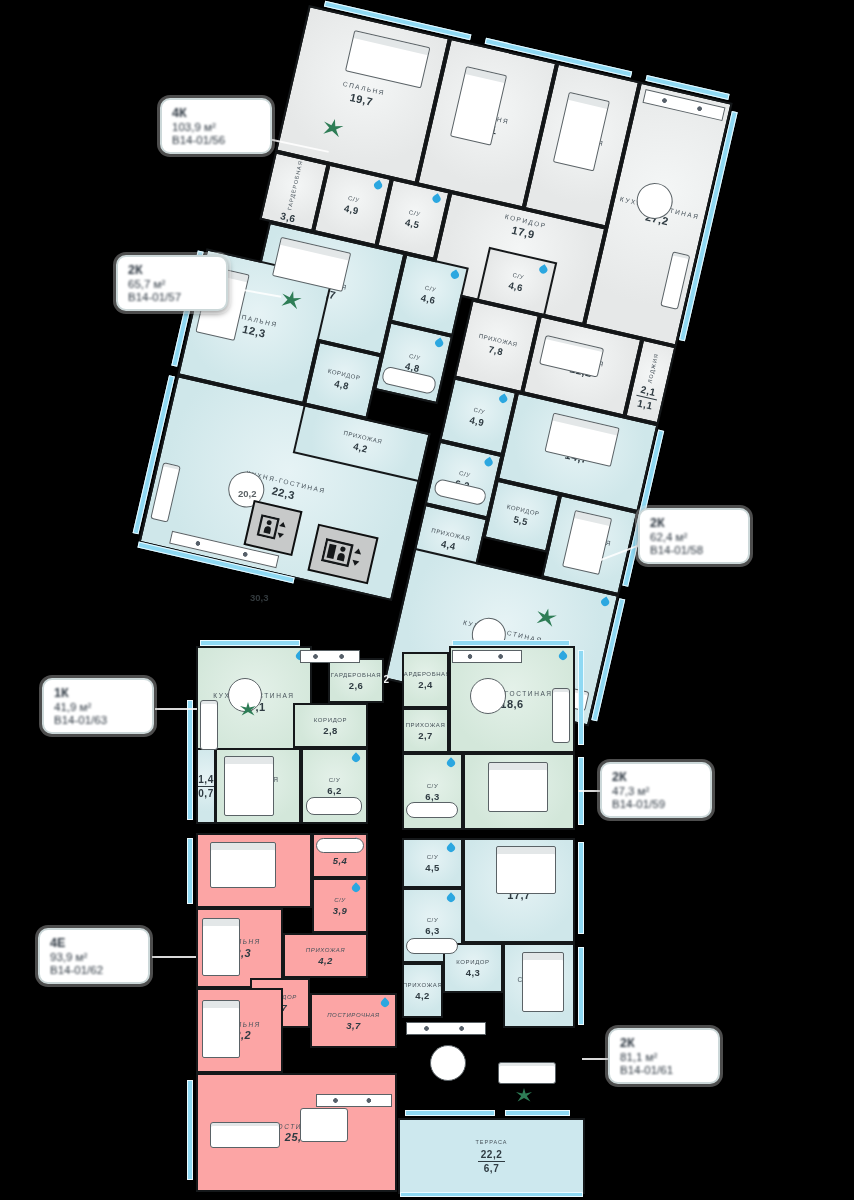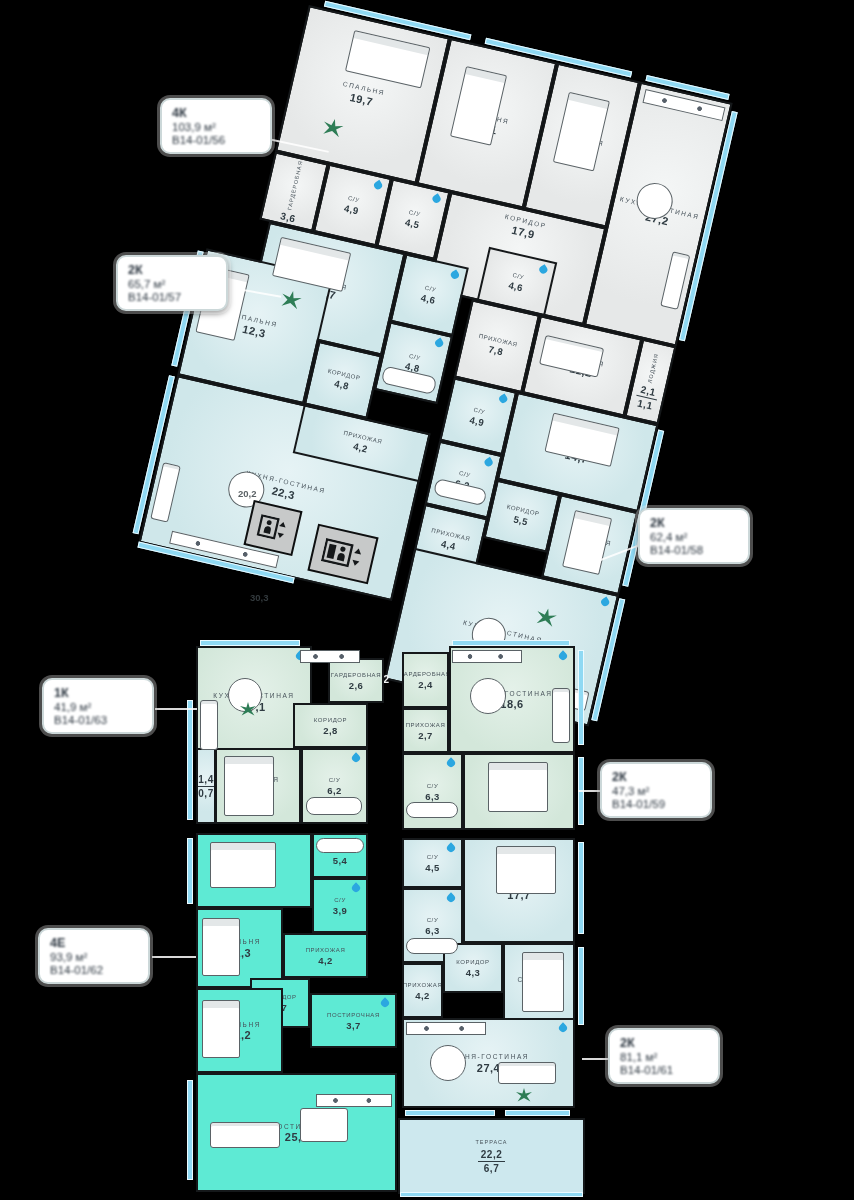--- a/index.html
+++ b/index.html
@@ -4,21 +4,21 @@
 <style>
   html,body{margin:0;padding:0;background:#000;}
   #stage{position:relative;width:854px;height:1200px;background:#000;overflow:hidden;
          font-family:"Liberation Sans", sans-serif;}
   
   .room{position:absolute;display:flex;flex-direction:column;align-items:center;justify-content:center;
         border:2px solid #15181a;box-sizing:border-box;text-align:center;overflow:hidden;}
   .g  {background:radial-gradient(circle at 50% 40%, #f4f6f6 0%, #e6e8e8 75%);}
   .t  {background:radial-gradient(circle at 50% 40%, #e6f3f5 0%, #cfe7ea 75%);}
   .gr {background:radial-gradient(circle at 50% 40%, #e4f1e9 0%, #d3e7da 75%);}
-  .w  {background:#5eead4;}
+  .w  {background:#fca5a5;font-style:italic;}
   .terr{background:#cde8ee;}
   .nm{font-size:6.5px;letter-spacing:1.6px;color:#47525a;line-height:1.5;}
   .ar{font-size:11px;font-weight:700;color:#2f3b42;letter-spacing:.5px;}
   .sm .nm{letter-spacing:.6px;font-size:6px;}
   .sm .ar{font-size:9.5px;}
   .top{justify-content:flex-start;padding-top:5px;}
   .lodge{flex-direction:column;}
   .lodge .nm{writing-mode:vertical-rl;transform:rotate(180deg);font-size:5.5px;letter-spacing:1px;margin-bottom:2px;}
   .fr-top{border-bottom:1px solid #2f3b42;padding:0 3px 1px;}
   .fr-bot{padding-top:1px;}
@@ -349,25 +349,20 @@
       <span class="ar">4,3</span>
     </div>
   <div class="room t" style="left:503px;top:943px;width:72px;height:85px">
       <span class="nm">СПАЛЬНЯ</span>
       <span class="ar">13,0</span>
     </div>
   <div class="room t sm" style="left:402px;top:963px;width:41px;height:55px">
       <span class="nm">ПРИХОЖАЯ</span>
       <span class="ar">4,2</span>
     </div>
-  <div class="room t" style="left:402px;top:1018px;width:173px;height:90px">
-      <i class="drop"></i>
-      <span class="nm">КУХНЯ-ГОСТИНАЯ</span>
-      <span class="ar">27,4</span>
-    </div>
 
   <div class="room terr lodge" style="left:398px;top:1118px;width:187px;height:76px">
       <span class="nm" style="writing-mode:horizontal-tb;transform:none">ТЕРРАСА</span>
       <span class="ar fr-top">22,2</span>
       <span class="ar fr-bot">6,7</span>
     </div>
 
   <i class="furn counter" style="left:300px;top:650px;width:60px;height:13px"></i>
   <i class="furn tbl" style="left:228px;top:678px;width:34px;height:34px"></i>
   <i class="furn sofa" style="left:200px;top:700px;width:18px;height:50px"></i>

